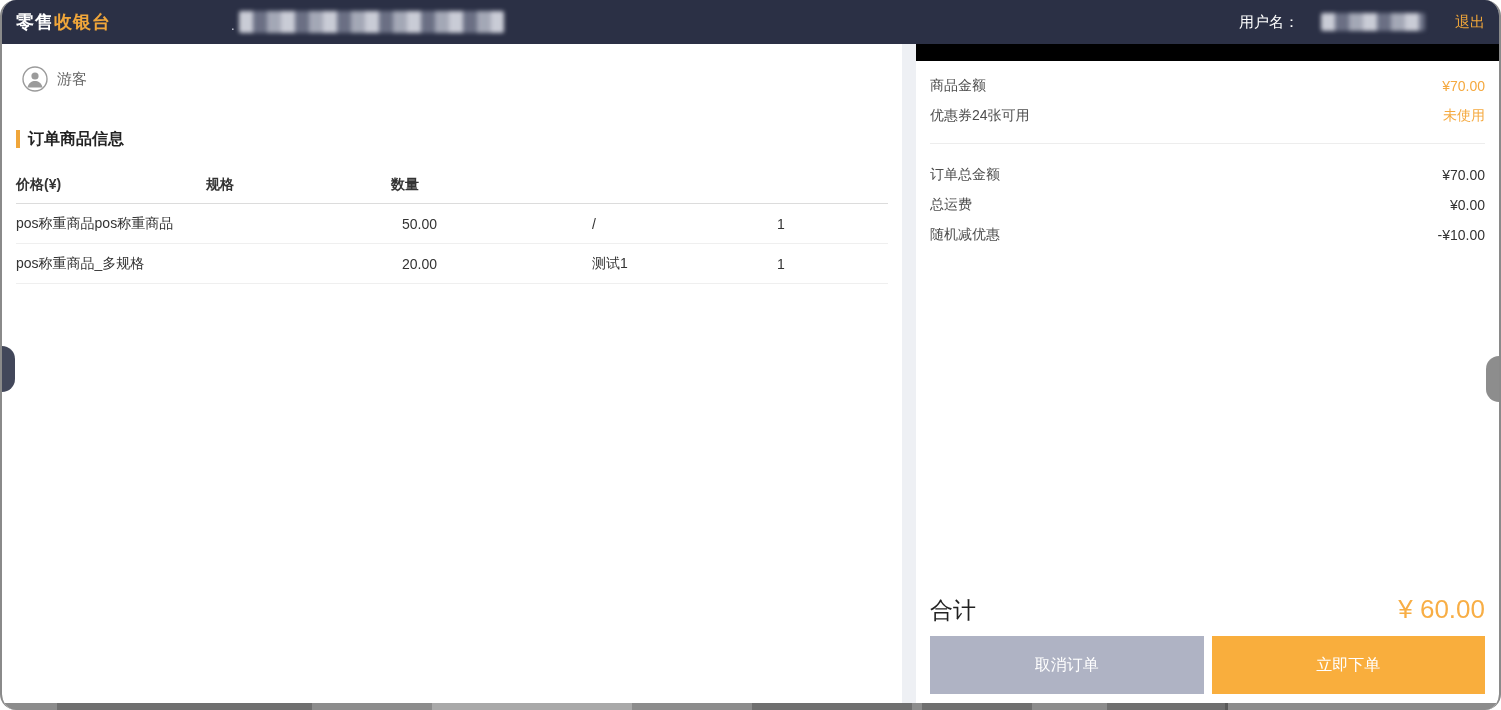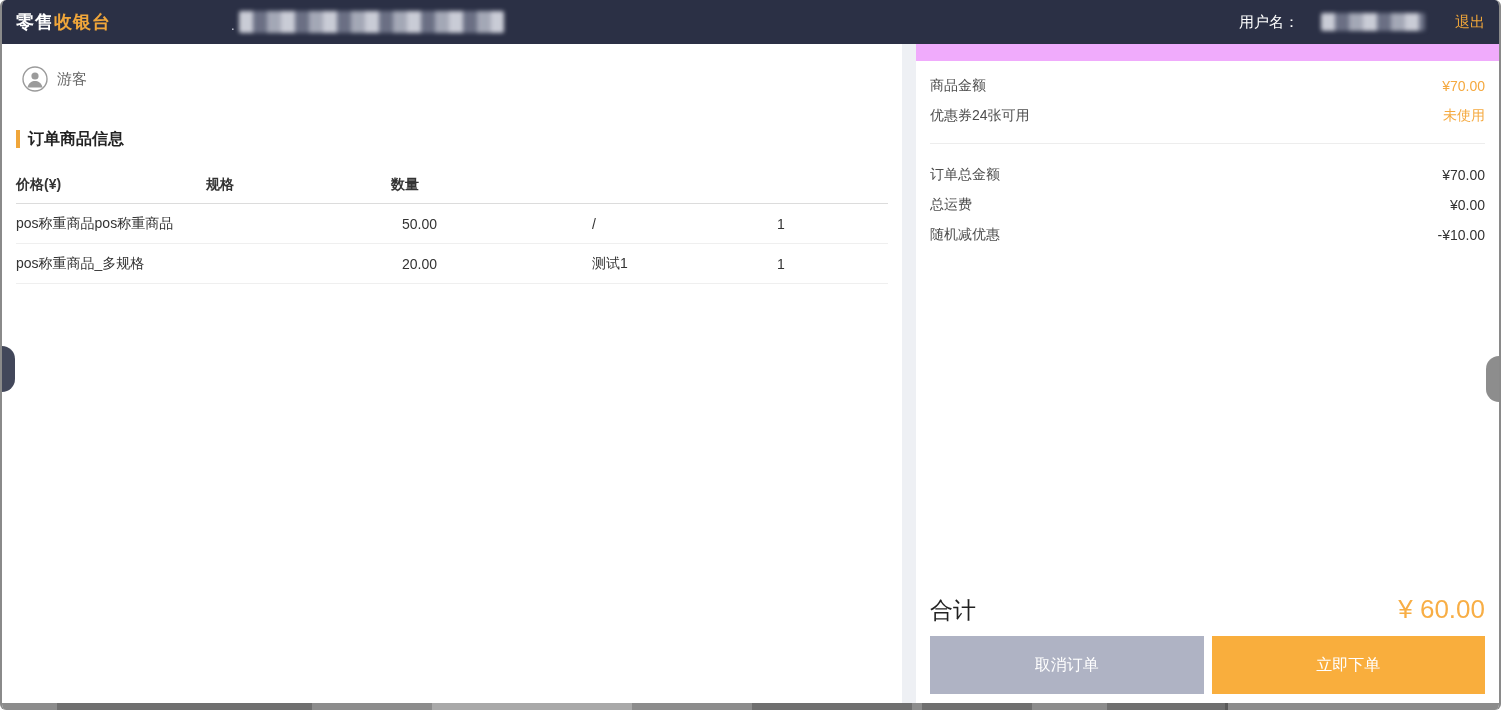--- a/index.html
+++ b/index.html
@@ -7,21 +7,21 @@
   body {
     font-family: "Liberation Sans", "DejaVu Sans", sans-serif;
     background: #ffffff;
     color: #333;
   }
   .window {
     position: relative;
     width: 1501px; height: 710px;
     border-left: 2px solid #8a8a8a;
     border-right: 2px solid #8a8a8a;
-    border-radius: 6px;
+    border-radius: 16px;
     overflow: hidden;
     background: #fff;
     display: flex;
     flex-direction: column;
   }
   
   .topbar {
     height: 44px;
     flex: 0 0 44px;
     background: #2b3045;
@@ -41,21 +41,21 @@
       rgba(205,208,220,0.75) 28px 42px);
     filter: blur(2px);
     border-radius: 2px;
   }
   .store-redacted { width: 265px; height: 22px; }
   .topbar-right { margin-left: auto; display: flex; align-items: center; gap: 22px; }
   .username-label { font-size: 15px; color: #fff; white-space: nowrap; }
   .username-redacted { width: 104px; height: 18px; }
   .logout { color: #f0a63a; font-size: 15px; cursor: pointer; white-space: nowrap; margin-left: 8px; }
   
-  .main { flex: 1 1 auto; display: flex; min-height: 0; background: #f0abfc; }
+  .main { flex: 1 1 auto; display: flex; min-height: 0; background: #000000; }
   .left-panel {
     flex: 0 0 899px;
     background: #fff;
     padding: 14px 14px 0 14px;
     position: relative;
   }
   .gutter { flex: 0 0 14px; background: #eef0f4; }
   .right-panel {
     flex: 1 1 auto;
     background: #fff;

